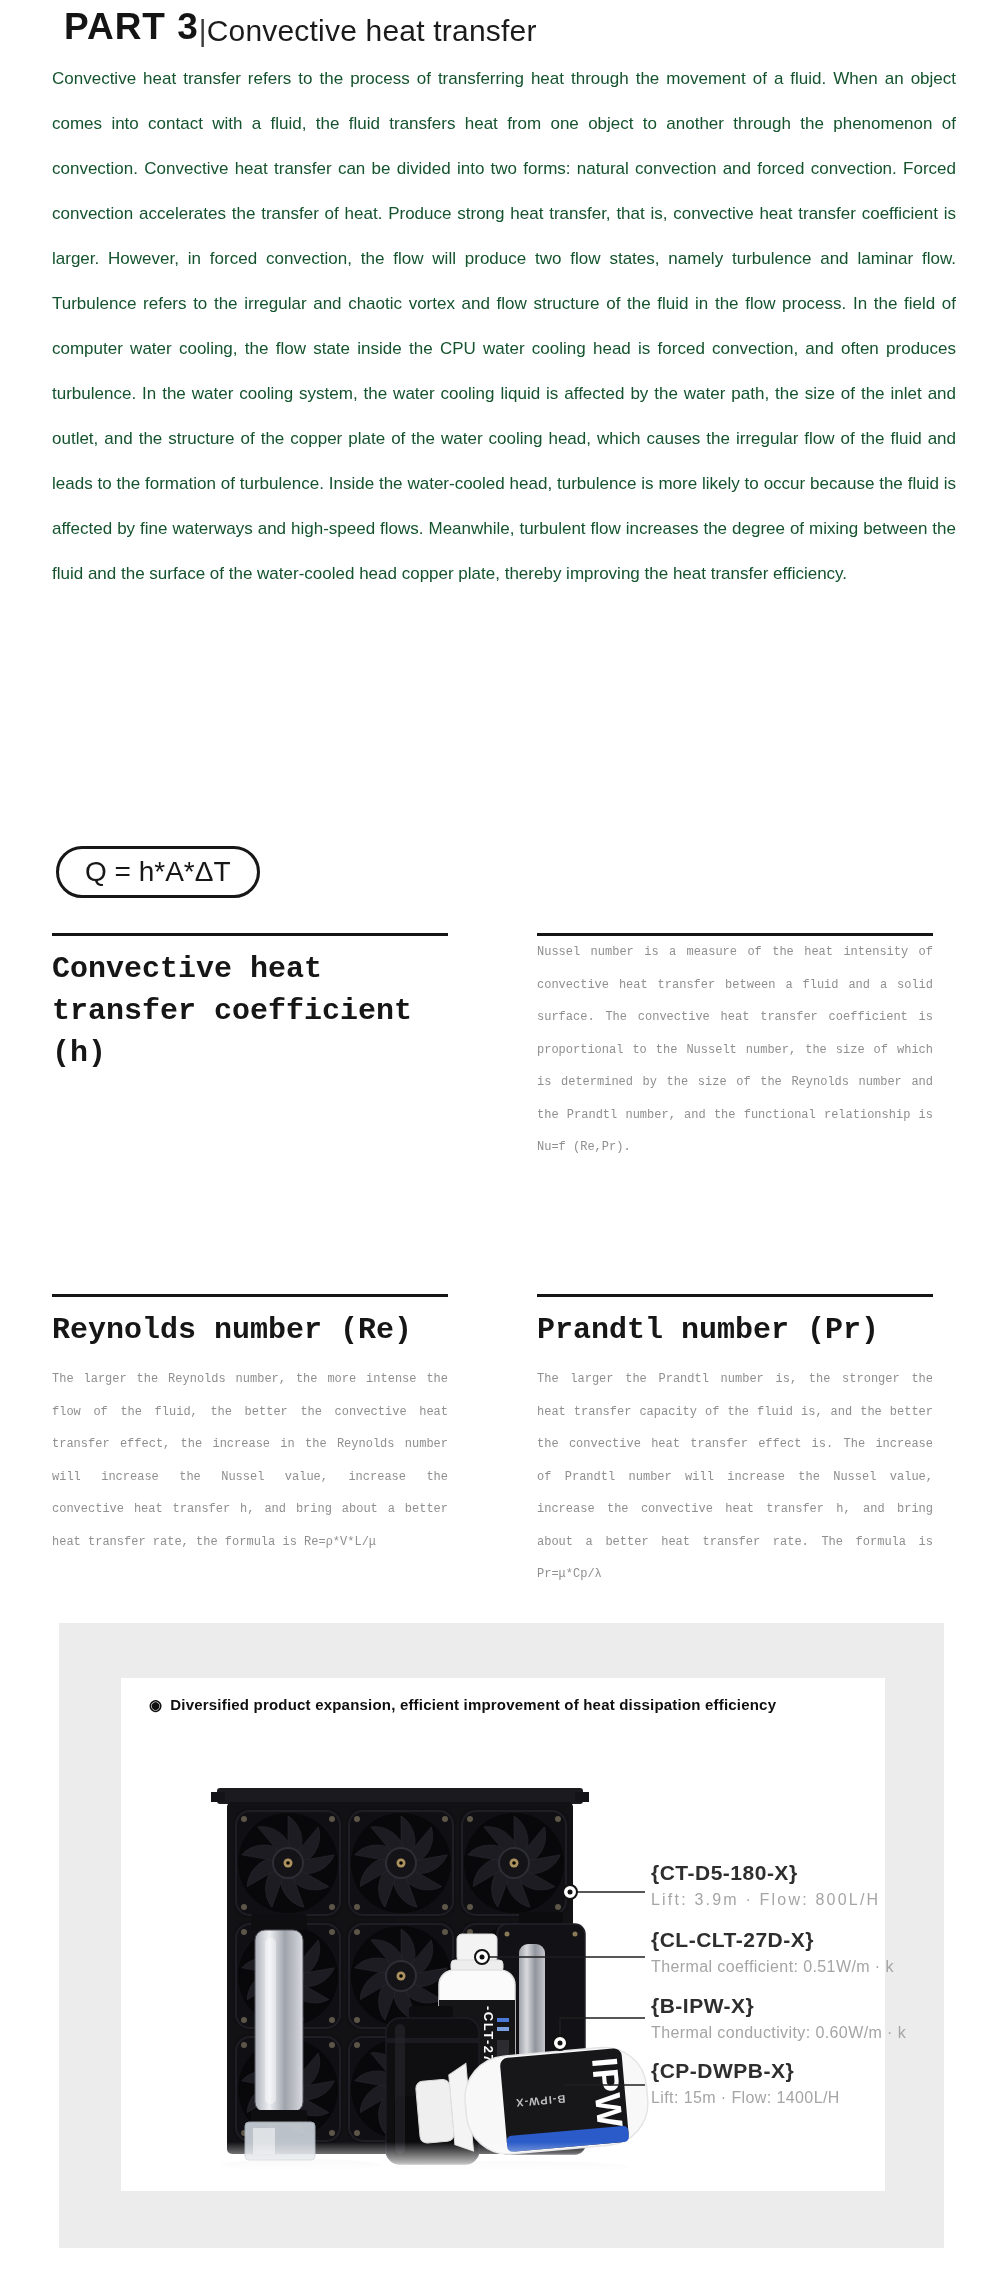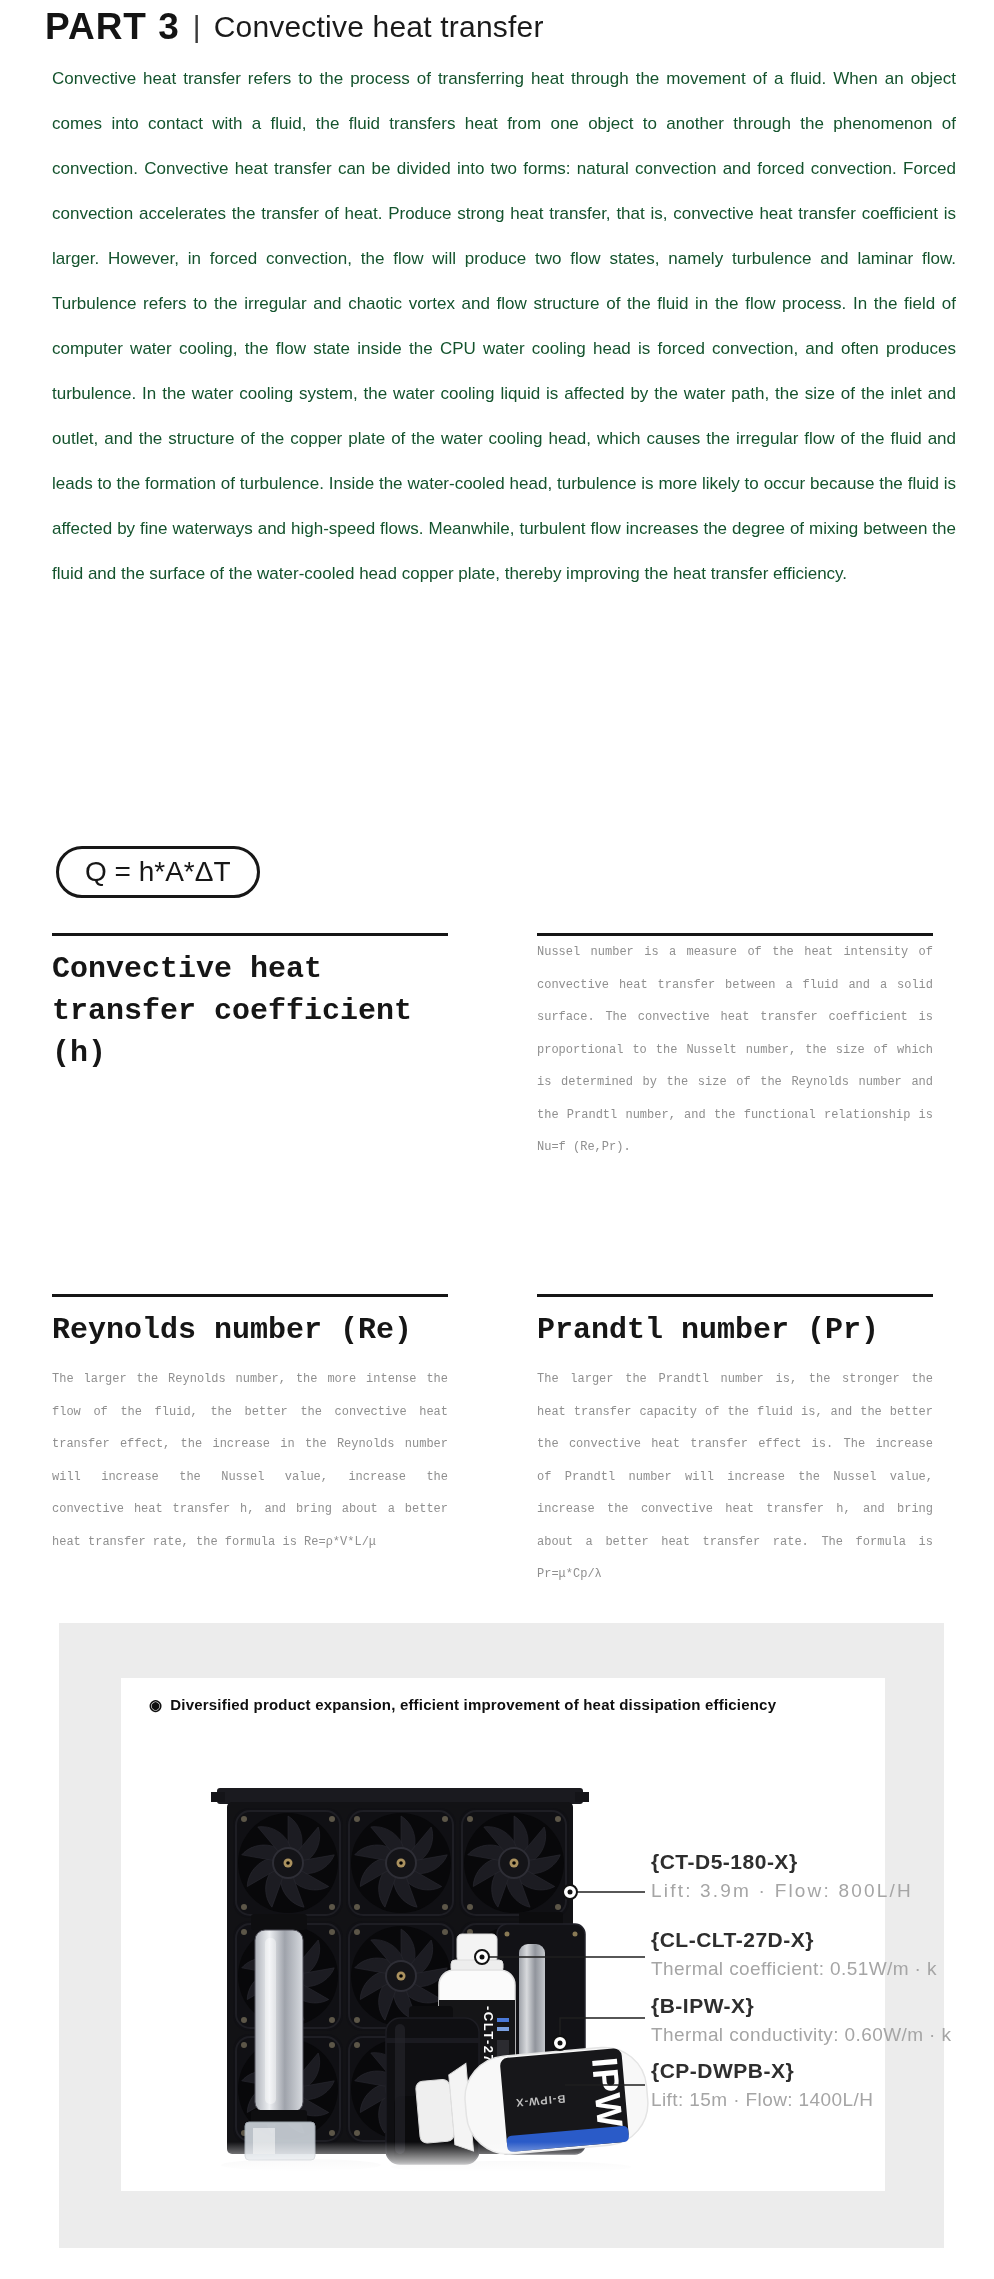--- a/index.html
+++ b/index.html
@@ -1,20 +1,20 @@
 <!DOCTYPE html>
 <html><head>
 <meta charset="utf-8">
 <style>
   html,body{margin:0;padding:0;background:#fff;}
   .page{position:relative;width:994px;height:2279px;background:#fff;overflow:hidden;
         font-family:"Liberation Sans",sans-serif;}
 
   
-  .hdr{position:absolute;left:45px;top:6px;display:flex;align-items:center;gap:13px;white-space:nowrap;}
+  .hdr{position:absolute;left:64px;top:6px;display:flex;align-items:flex-end;white-space:nowrap;}
   .hdr .part{font-size:37px;font-weight:700;color:#141414;letter-spacing:1px;}
   .hdr .sep{font-size:30px;font-weight:400;color:#3a3a3a;}
   .hdr .ttl{font-size:30px;font-weight:500;color:#1b1b1b;letter-spacing:0.2px;}
 
   
   .intro{position:absolute;left:52px;top:56px;width:904px;margin:0;
          font-size:17px;line-height:45px;color:#14532d;text-align:justify;}
 
   
   .pill{position:absolute;left:56px;top:846px;padding:7px 26px;
@@ -37,23 +37,23 @@
   .card{position:absolute;left:62px;top:55px;width:764px;height:513px;background:#fff;}
   .card-head{position:absolute;left:28px;top:18px;display:flex;align-items:center;gap:8px;
              font-size:15px;font-weight:700;color:#0f0f0f;letter-spacing:0.2px;white-space:nowrap;}
   .card-head .bullet{font-size:15px;line-height:1;}
 
   .art{position:absolute;left:60px;top:88px;width:480px;height:406px;}
   .lines{position:absolute;left:0;top:0;width:764px;height:513px;pointer-events:none;}
 
   .callout{position:absolute;left:530px;width:230px;}
   .callout .model{font-size:21px;font-weight:700;color:#2e2e2e;letter-spacing:0.5px;white-space:nowrap;}
-  .callout .spec{margin-top:6px;font-size:19px;color:#a5a5a5;letter-spacing:0.4px;white-space:nowrap;}
+  .callout .spec{margin-top:6px;font-size:16px;color:#a5a5a5;letter-spacing:0.4px;white-space:nowrap;}
   .callout .spec.wide{letter-spacing:2.2px;}
-  .co-1{top:172px;} .co-2{top:250px;} .co-3{top:316px;} .co-4{top:381px;}
+  .co-1{top:183px;} .co-2{top:250px;} .co-3{top:316px;} .co-4{top:381px;}
 </style>
 </head>
 <body>
 
 <div class="page">
 
   <div class="hdr">
     <span class="part">PART 3</span>
     <span class="sep">|</span>
     <span class="ttl">Convective heat transfer</span>

